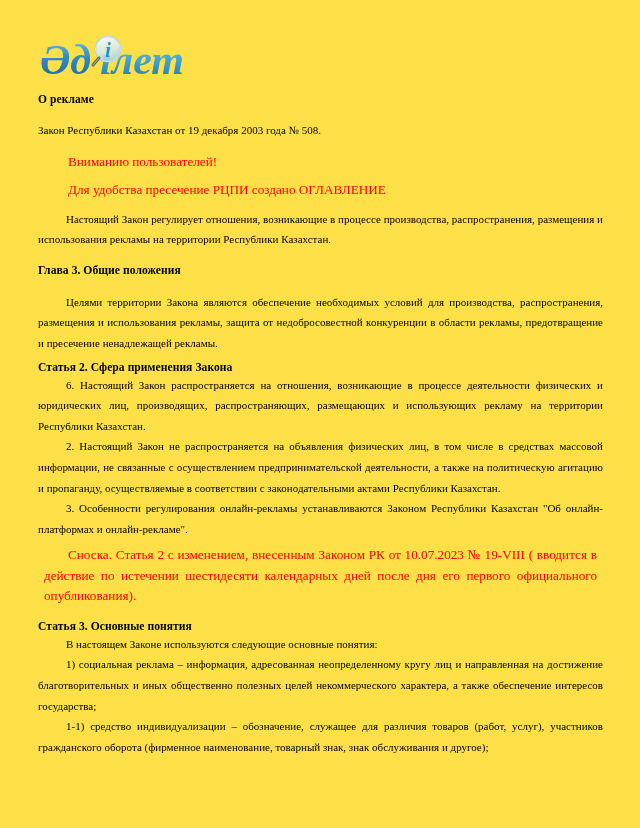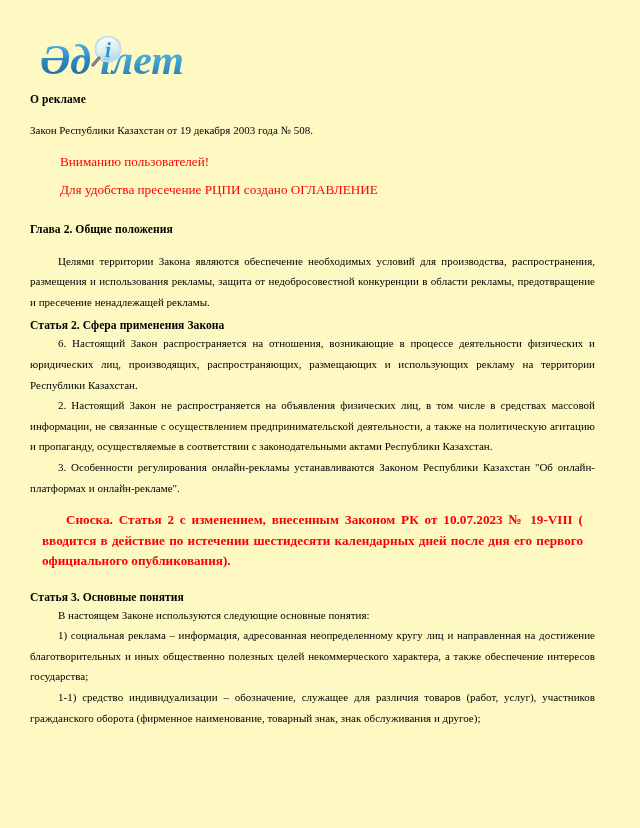--- a/index.html
+++ b/index.html
@@ -12,38 +12,38 @@
     height: 828px;
     overflow: hidden;
     font-family: "Liberation Serif", "DejaVu Serif", serif;
     color: #000000;
     -webkit-font-smoothing: antialiased;
   }
   .page {
     position: relative;
     width: 640px;
     height: 828px;
-    background: #fef9c3;
+    background: #fde047;
     box-sizing: border-box;
   }
 
   
   .logo-wrap {
     position: absolute;
     left: 38px;
     top: 34px;
     width: 180px;
     height: 52px;
   }
   .logo-svg { display: block; }
 
   
   .doc {
     position: absolute;
-    left: 30px;
+    left: 38px;
     top: 92px;
     width: 565px;
   }
 
   .h-title {
     font-weight: bold;
     font-size: 11.5px;
     line-height: 14px;
     margin: 0 0 14px 0;
     letter-spacing: 0.1px;
@@ -78,23 +78,22 @@
     letter-spacing: 0.05px;
   }
   .sec-gap  { height: 13px; }
   .sec-gap2 { height: 11px; }
   .tight    { height: 3px; }
 
   .footnote {
     font-size: 13.2px;
     line-height: 20.5px;
     color: #fb0007;
-    margin: 12px;
+    margin: 6px;
     text-align: justify;
-    font-weight: bold;
   }
   .footnote.first { text-indent: 24px; }
 </style>
 </head>
 <body>
 
 <div class="page">
 
   <div class="logo-wrap">
     <svg class="logo-svg" width="180" height="52" viewBox="0 0 180 52">
@@ -135,24 +134,25 @@
     <div class="h-title">О рекламе</div>
 
     <p class="p nojust">Закон Республики Казахстан от 19 декабря 2003 года № 508.</p>
 
     <div class="tight"></div>
 
     <p class="red-line ind">Вниманию пользователей!</p>
 
     <p class="red-line ind">Для удобства пресечение РЦПИ создано ОГЛАВЛЕНИЕ</p>
 
+    <p class="p indent">Настоящий Закон регулирует отношения, возникающие в процессе производства, распространения, размещения и использования рекламы на территории Республики Казахстан.</p>
 
     <div class="sec-gap"></div>
 
-    <p class="head-bold">Глава 2. Общие положения</p>
+    <p class="head-bold">Глава 3. Общие положения</p>
 
     <div class="sec-gap2"></div>
 
     <div class="tight"></div>
     <p class="p indent">Целями территории Закона являются обеспечение необходимых условий для производства, распространения, размещения и использования рекламы, защита от недобросовестной конкуренции в области рекламы, предотвращение и пресечение ненадлежащей рекламы.</p>
 
     <div class="gap-sm"></div>
 
     <p class="head-bold">Статья 2. Сфера применения Закона</p>
     <p class="p indent">6. Настоящий Закон распространяется на отношения, возникающие в процессе деятельности физических и юридических лиц, производящих, распространяющих, размещающих и использующих рекламу на территории Республики Казахстан.</p>

